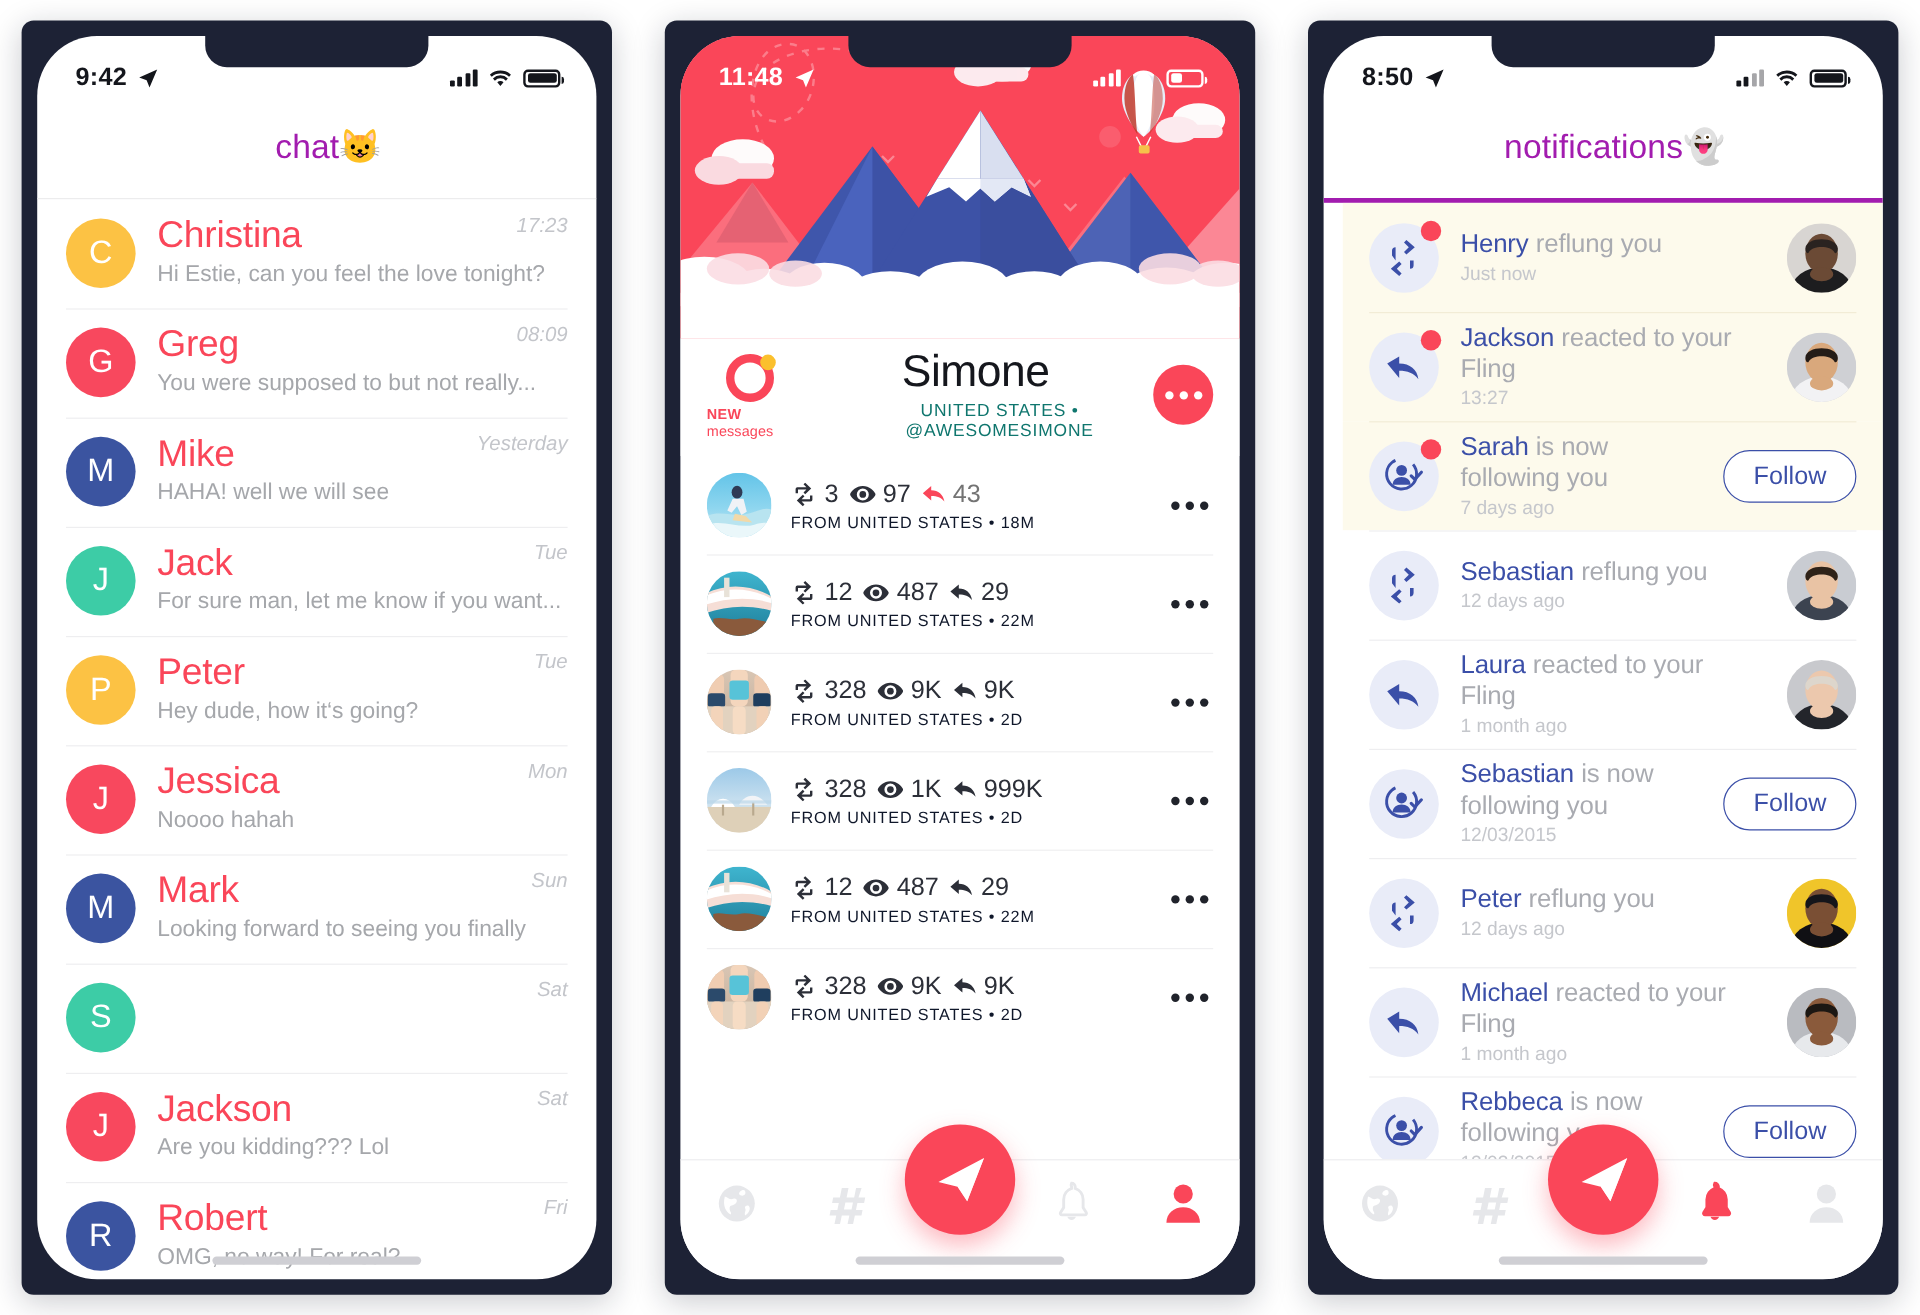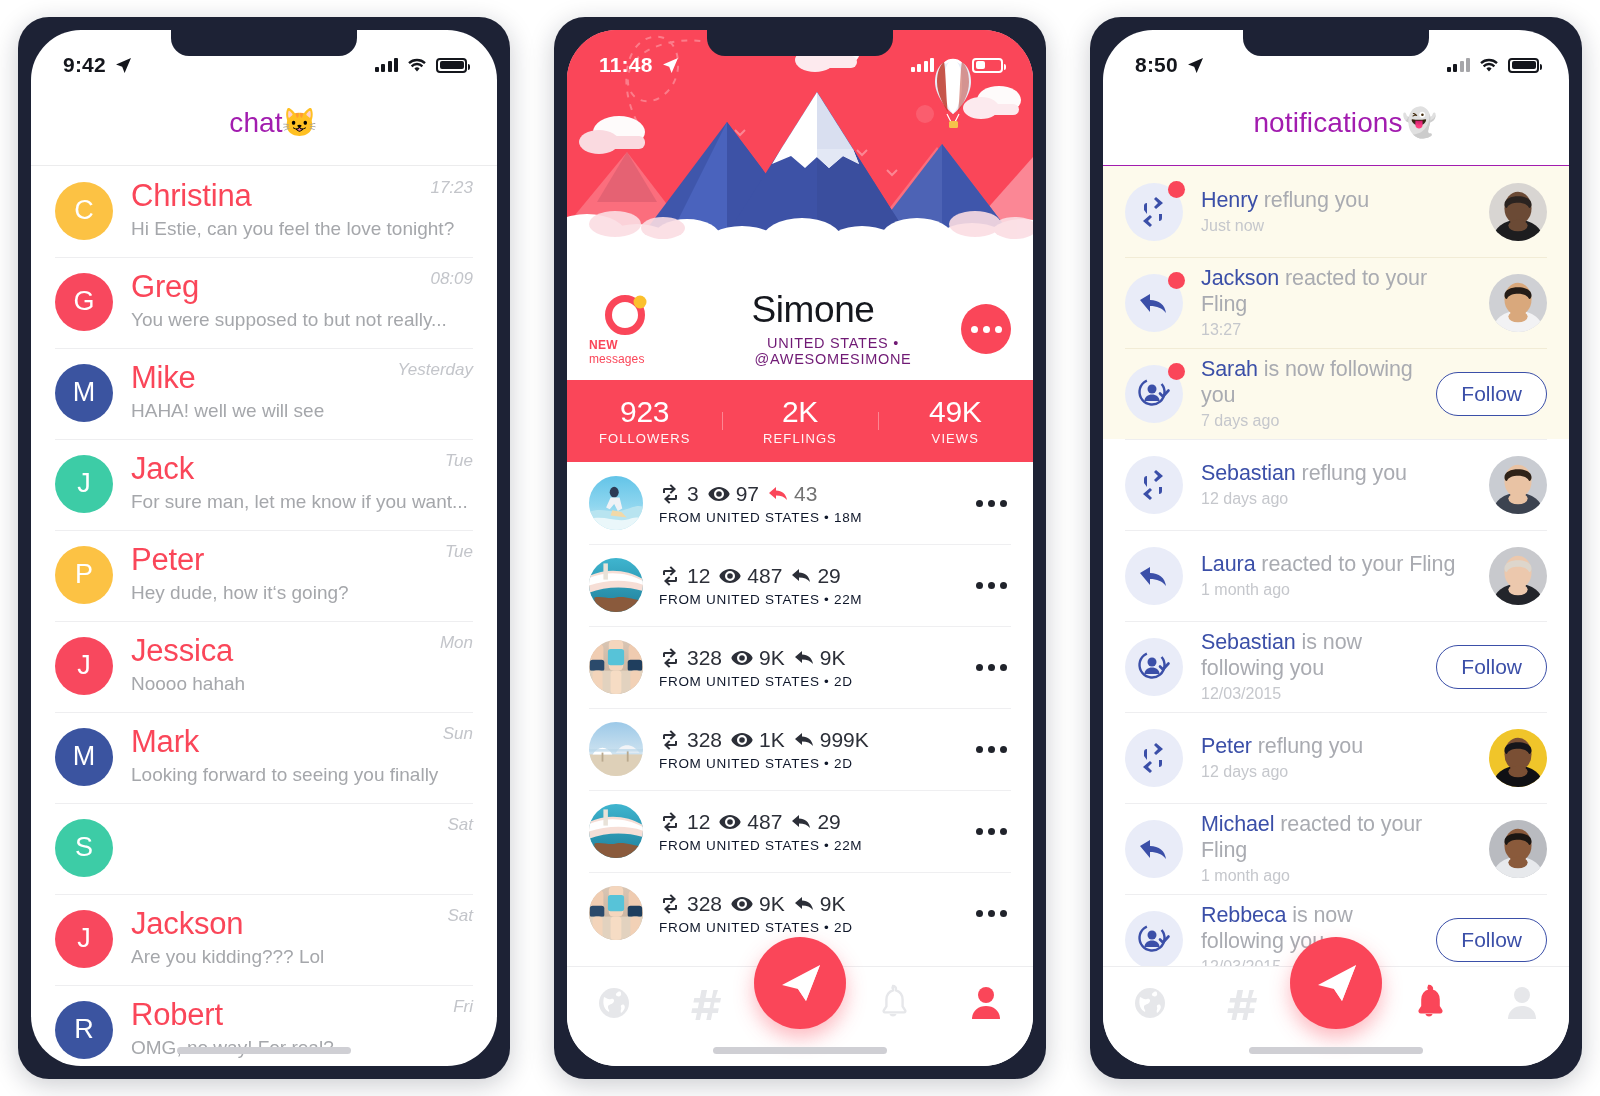--- a/index.html
+++ b/index.html
@@ -16,21 +16,21 @@
     justify-content: space-between;
     align-items: center;
     padding: 0 18px;
   }
 
   
   .phone {
     position: relative;
     width: 492px; height: 1062px;
     background: #1d2235;
-    border-radius: 31px;
+    border-radius: 10px;
     padding: 13px;
     box-shadow: 0 6px 26px rgba(20,24,40,.22);
     flex: 0 0 auto;
   }
   .screen {
     position: relative;
     width: 100%; height: 100%;
     background: #fff;
     border-radius: 50px;
     overflow: hidden;
@@ -157,21 +157,21 @@
     display: flex; align-items: center;
     padding: 12px 22px 16px;
     height: 98px;
   }
   .brand-logo { flex: 0 0 auto; width: 76px; text-align: left; }
   .brand-mark { position: relative; width: 46px; height: 46px; margin: 0 auto; }
   .brand-new { font-size: 12px; color:#fa4659; font-weight: bold; letter-spacing:.3px; line-height:1.15; margin-top:2px;}
   .brand-msgs { font-size: 12px; color:#fa4659; letter-spacing:.1px; line-height:1.15;}
   .prof-center { flex: 1 1 auto; text-align: center; }
   .prof-name { font-size: 37px; color:#15171d; letter-spacing:-.4px; line-height:1.05;}
-  .prof-sub { font-size: 14.5px; color:#701a75; letter-spacing:.7px; margin-top:5px;margin-left:40px; }
+  .prof-sub { font-size: 14.5px; color:#0f766e; letter-spacing:.7px; margin-top:5px;margin-left:40px; }
   .more-btn {
     flex: 0 0 auto; width: 50px; height: 50px; border-radius:50%;
     background:#fa4659; display:flex; align-items:center; justify-content:center;
     gap:5px; border:none; cursor:pointer;
   }
   .more-btn i { width:7px;height:7px;border-radius:50%;background:#fff;display:block;}
   .stats {
     flex: 0 0 auto;
     background:#fa4659;
     display:flex; align-items:center;
@@ -221,21 +221,21 @@
   .fab {
     position:absolute; left:50%; top:-30px; transform:translateX(-50%);
     width:92px; height:92px; border-radius:50%;
     background:#fa4659; border:none; cursor:pointer;
     display:flex; align-items:center; justify-content:center;
     box-shadow: 0 9px 20px rgba(250,70,89,.38);
     z-index: 25;
   }
 
   
-  .notif-list { flex:1 1 auto; overflow:hidden; border-top:1px solid #a21caf;}
+  .notif-list { flex:1 1 auto; overflow:hidden; border-top:4px solid #a21caf;padding-left:16px;}
   .notif-row {
     position:relative; display:flex; align-items:center; gap:18px;
     padding: 12px 22px; height: 91px; background:#fff;
   }
   .notif-row.unread { background:#fdfaec; }
   .notif-row + .notif-row::before {
     content:""; position:absolute; top:0; left:22px; right:22px;
     height:1px; background:#eeeef0;
   }
   .notif-row.unread + .notif-row.unread::before { background:#f2ecd6; }
@@ -506,34 +506,20 @@
           <div class="prof-name">Simone</div>
           <div class="prof-sub">UNITED STATES • @AWESOMESIMONE</div>
         </div>
         <button class="more-btn">
           <i></i>
             <i></i>
             <i></i>
         </button>
       </div>
 
-      <div class="stats" id="profile-stats">
-          <div class="stat">
-            <div class="stat-num">923</div>
-            <div class="stat-lbl">FOLLOWERS</div>
-          </div>
-          <div class="stat">
-            <div class="stat-num">2K</div>
-            <div class="stat-lbl">REFLINGS</div>
-          </div>
-          <div class="stat">
-            <div class="stat-num">49K</div>
-            <div class="stat-lbl">VIEWS</div>
-          </div>
-        </div>
 
       <div class="post-list" id="post-list">
           <div class="post-row">
             <div class="thumb">
               <svg viewBox="0 0 60 60">
                 <defs>
                   <linearGradient id="t1" x1="0" y1="0" x2="0" y2="1">
                     <stop offset="0" stop-color="#63c4e8"></stop>
                     <stop offset=".55" stop-color="#8fd6ef"></stop>
                     <stop offset="1" stop-color="#cdeaf2"></stop>

